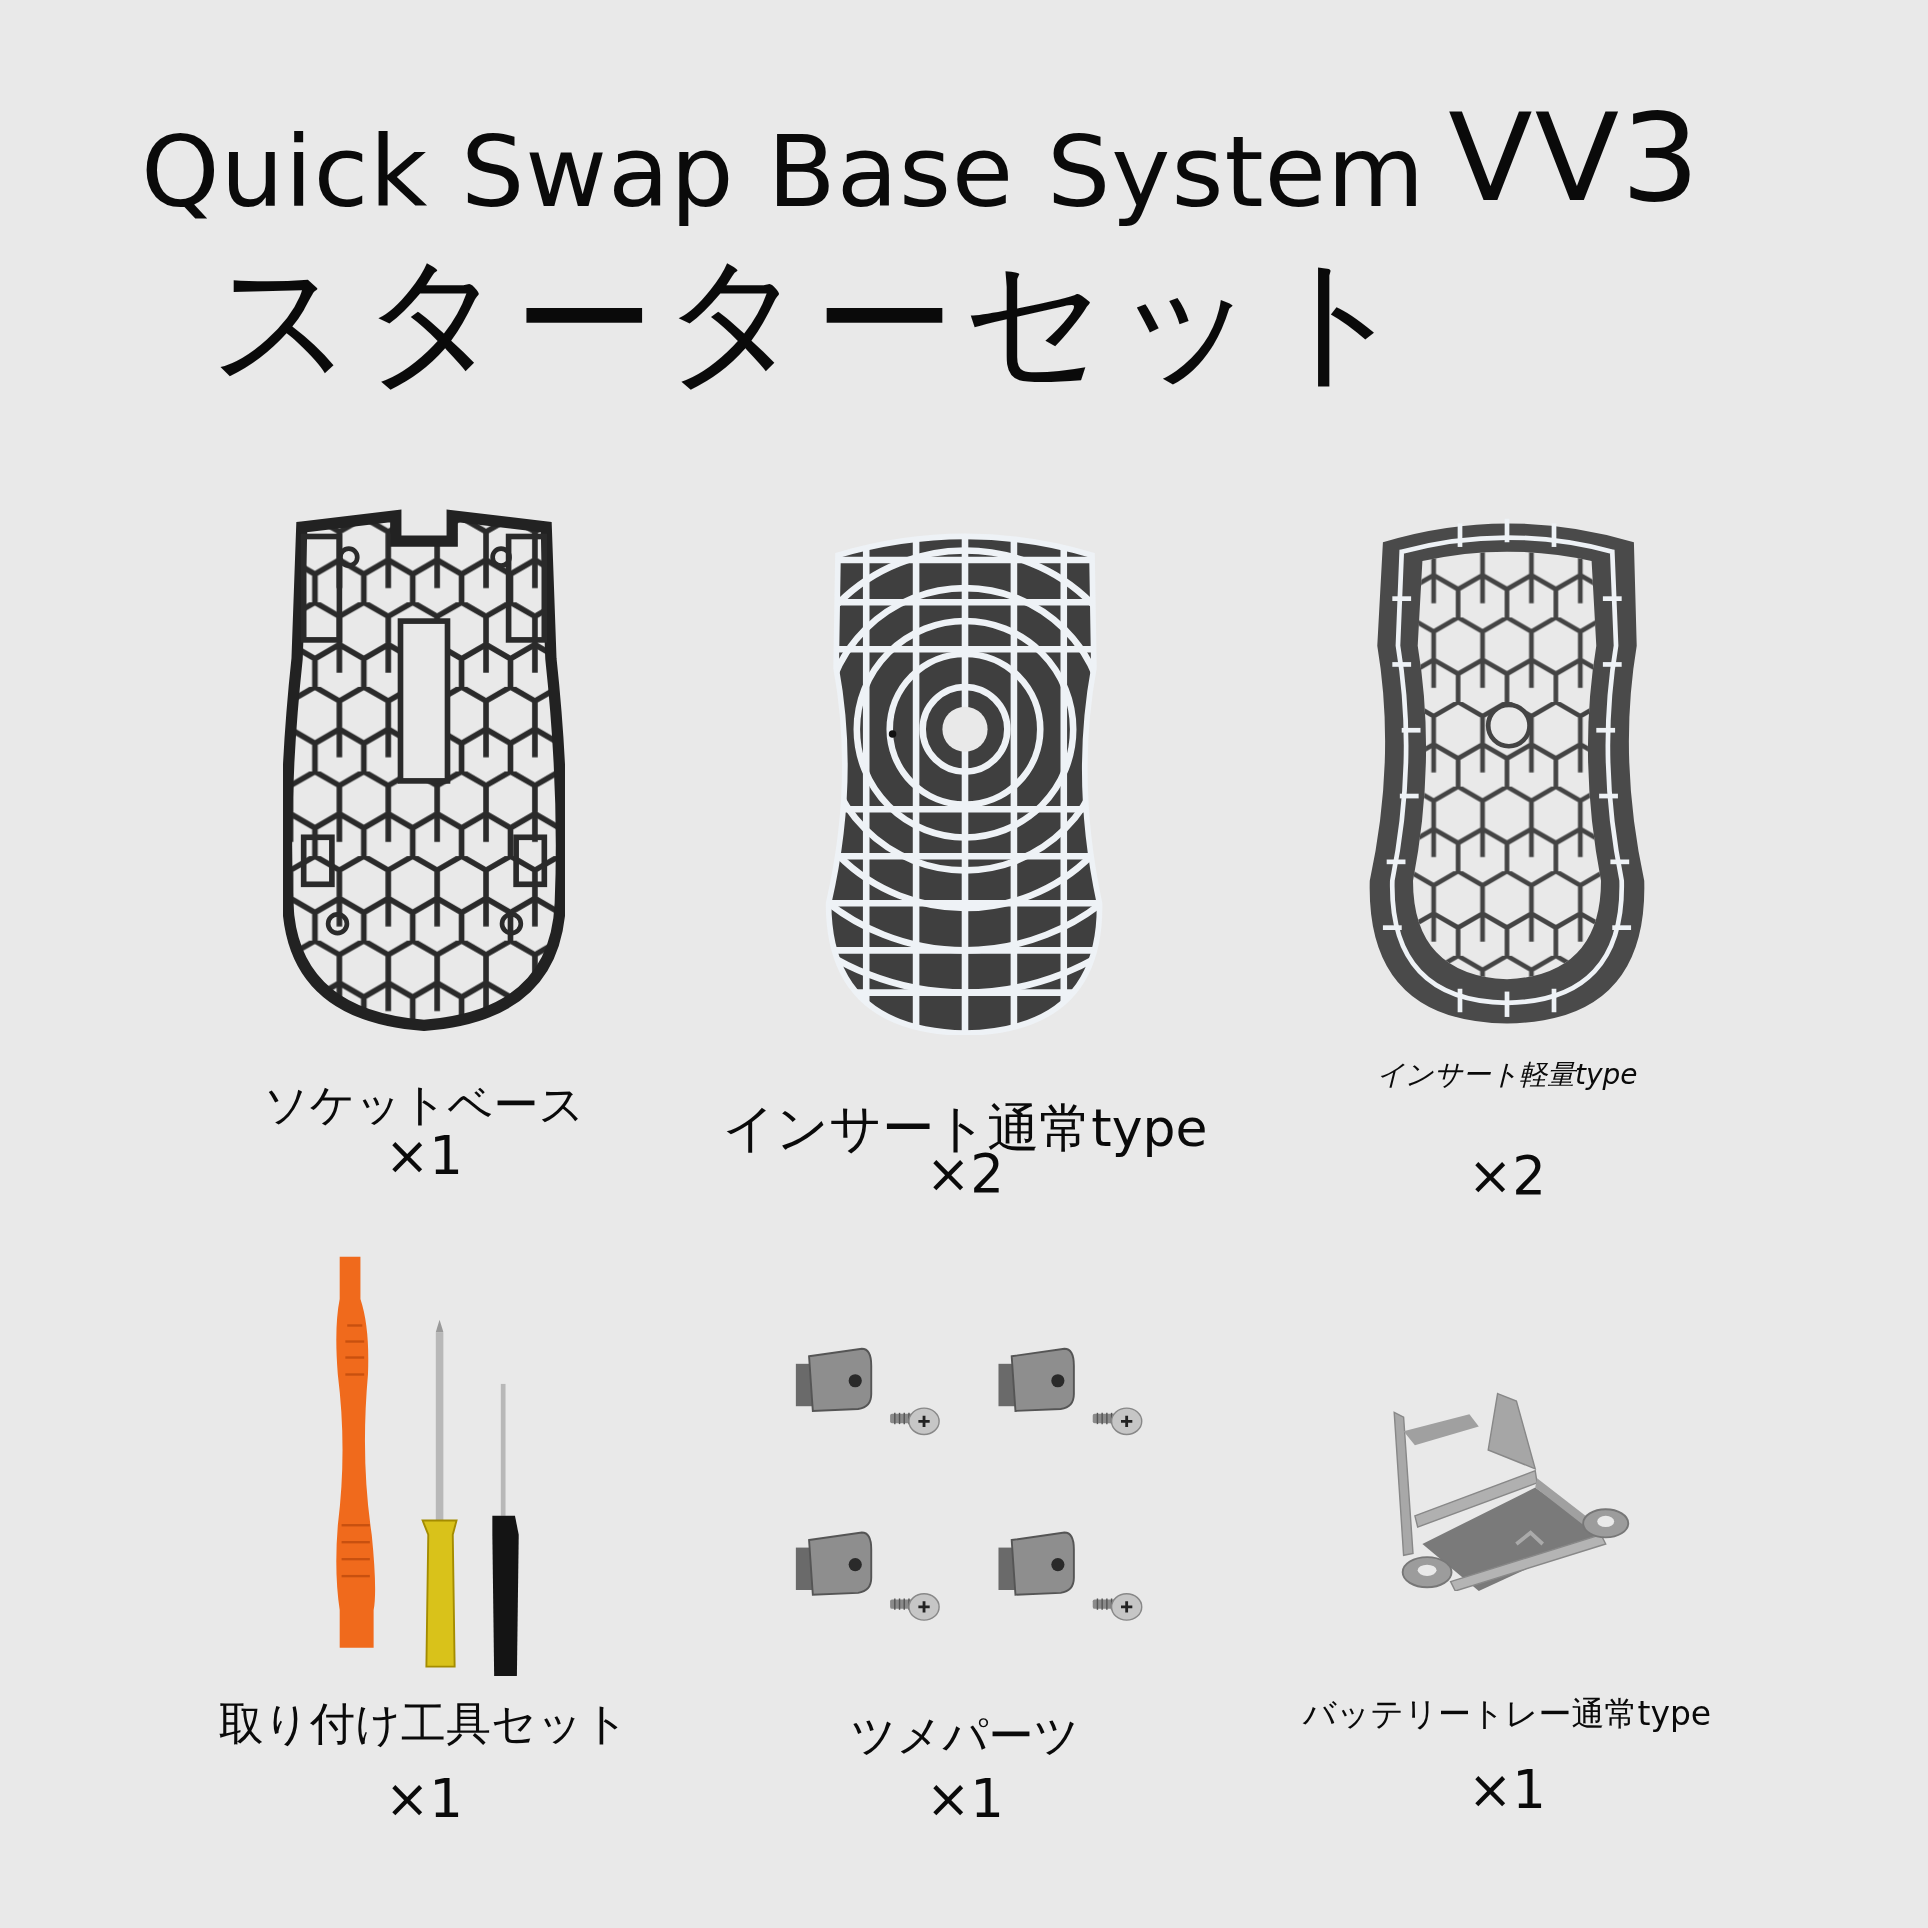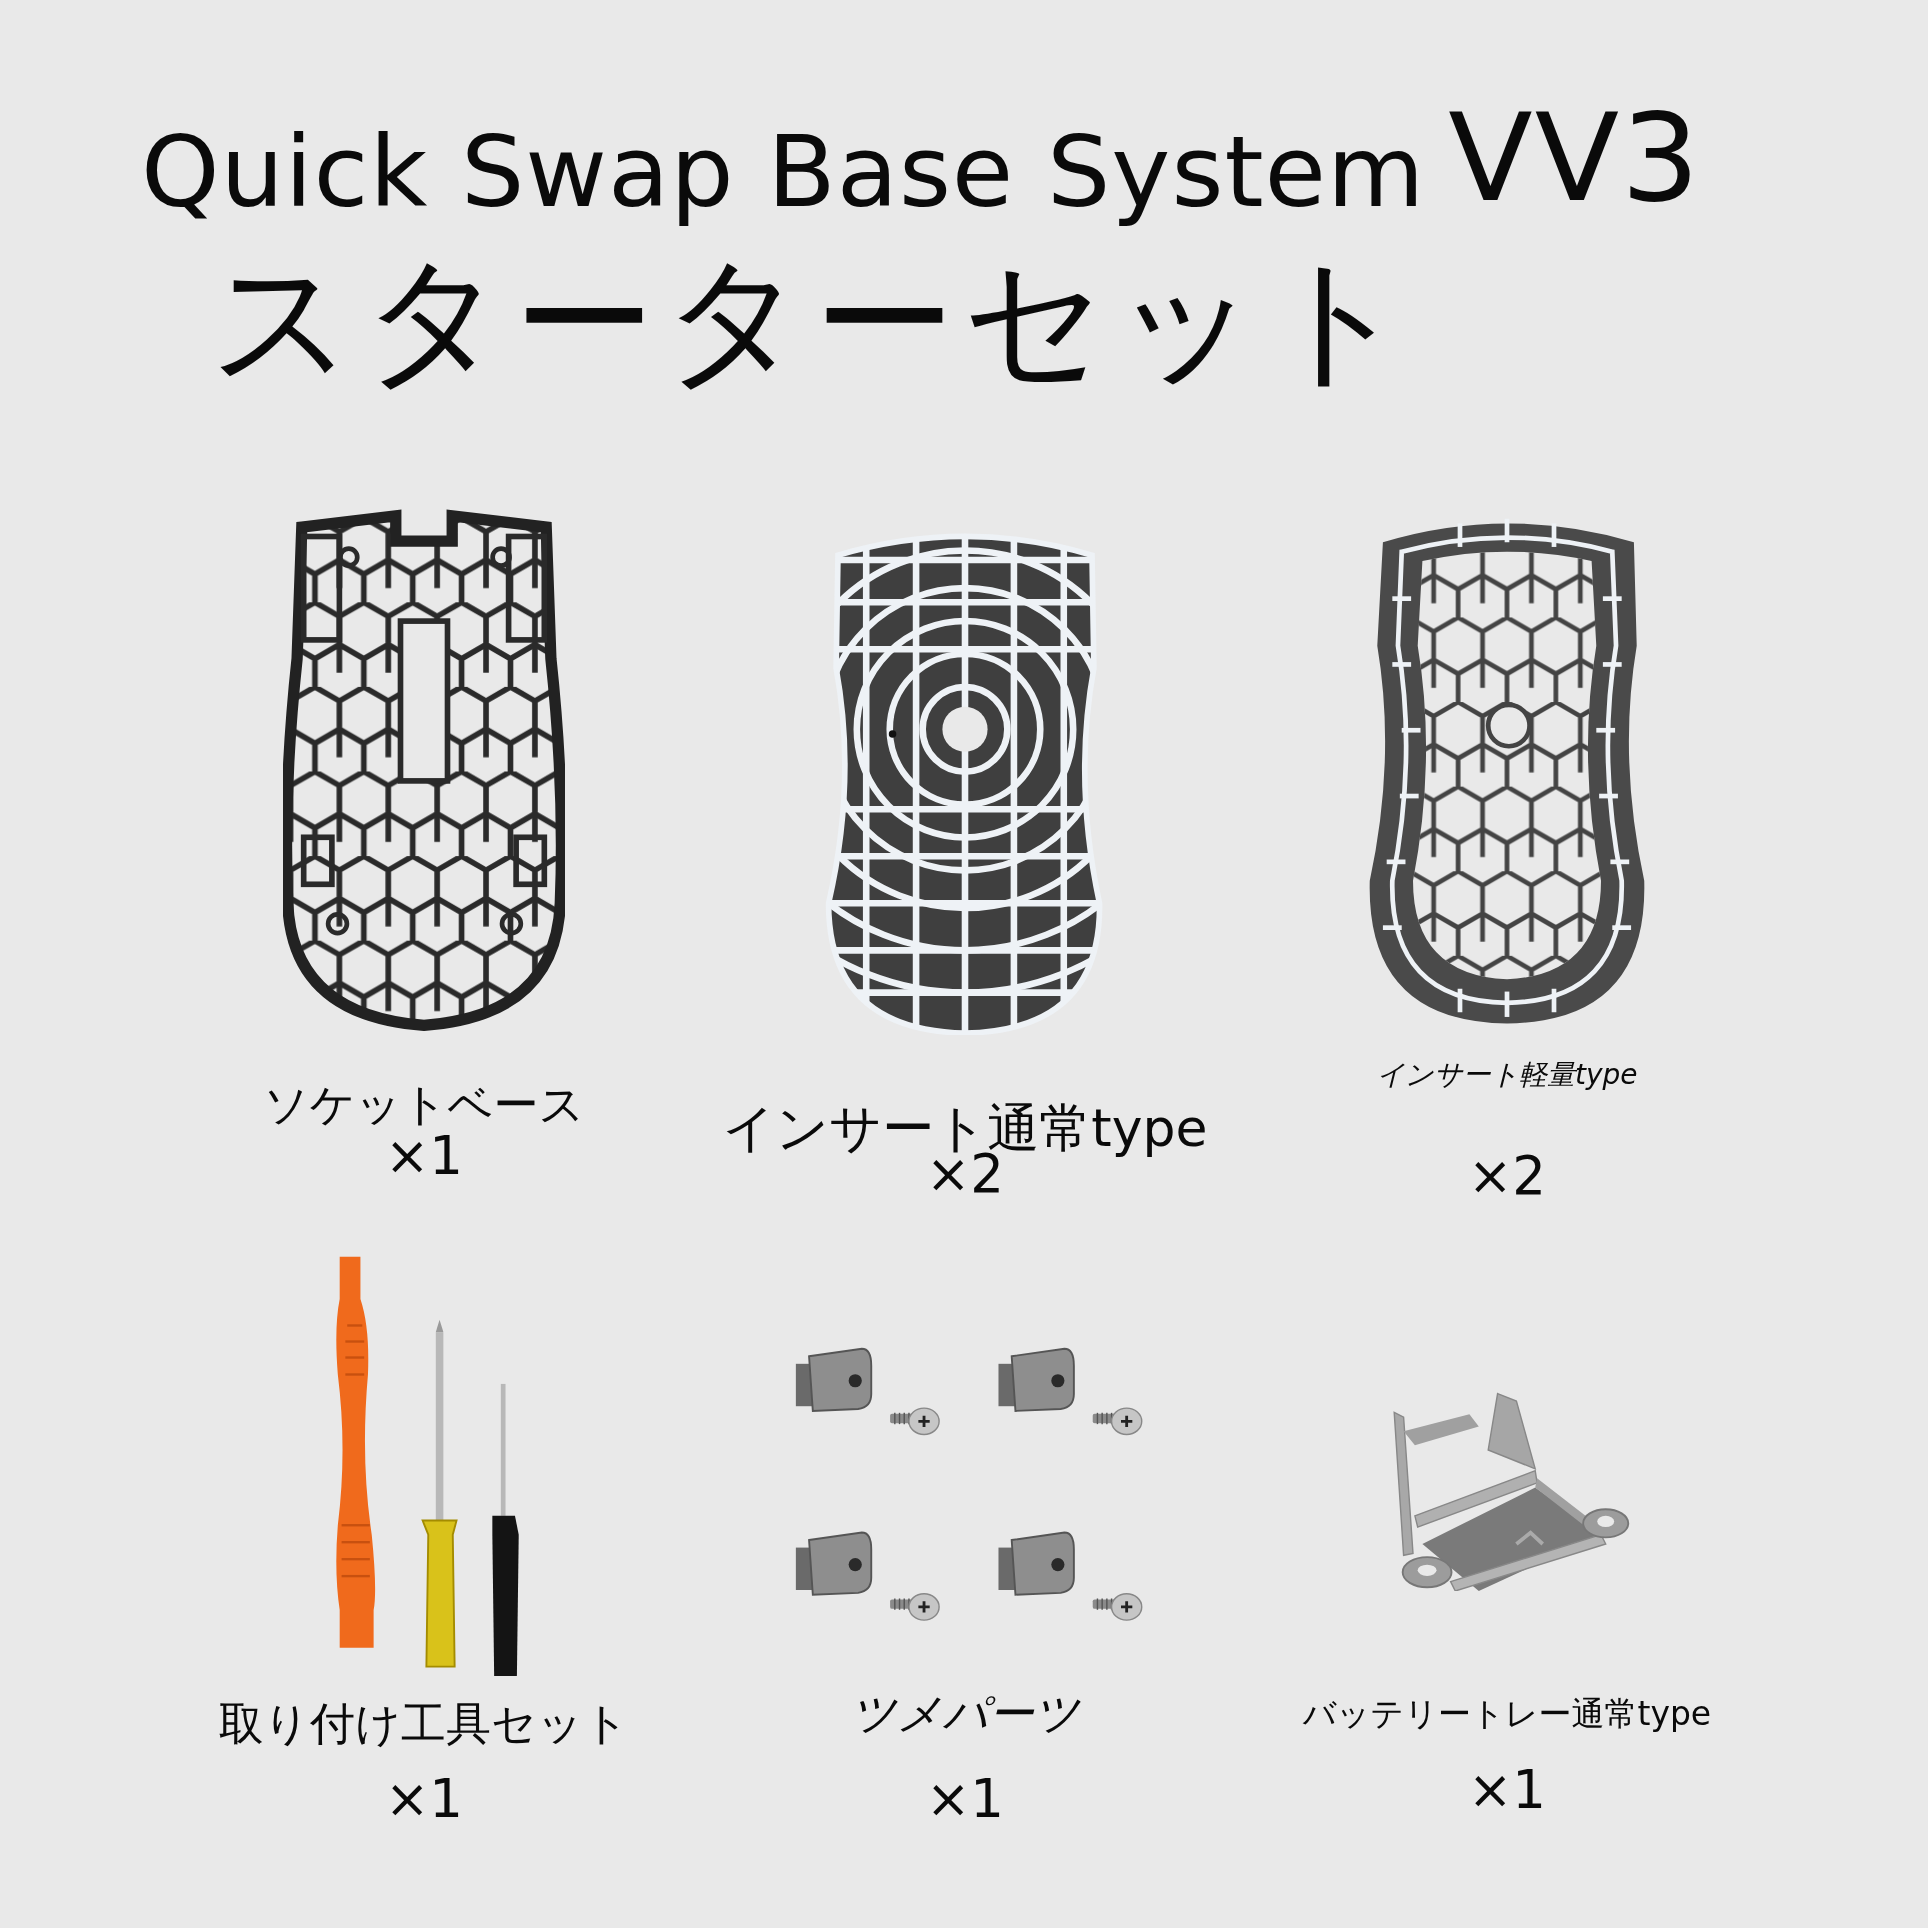--- a/index.html
+++ b/index.html
@@ -229,21 +229,21 @@
       <use href="#claw" x="20" y="20"></use>
       <use href="#screw" x="120" y="85"></use>
       <use href="#claw" x="235" y="20"></use>
       <use href="#screw" x="335" y="85"></use>
       <use href="#claw" x="20" y="215"></use>
       <use href="#screw" x="120" y="282"></use>
       <use href="#claw" x="235" y="215"></use>
       <use href="#screw" x="335" y="282"></use>
     </svg>
   </div>
-  <div class="label" style="top:345px;font-style:italic;">ツメパーツ</div>
+  <div class="label" style="top:367px;">ツメパーツ</div>
   <div class="qty" style="top:444px;">×1</div>
 </div>
 
 <div class="item" style="left:1215px; top:1356px;">
   <div class="visual" style="height:235px;">
     <svg width="264" height="235" viewBox="0 0 280 250">
       <path d="M50 200 L170 140 L240 190 L110 250 Z" fill="#7a7a7a"></path>
       <path d="M20 60 L30 65 L40 210 L30 212 Z" fill="#a8a8a8" stroke="#888" stroke-width="1.5"></path>
       <path d="M30 80 L100 62 L110 75 L42 95 Z" fill="#a0a0a0"></path>
       <path d="M130 40 L150 48 L170 120 L120 100 Z" fill="#a6a6a6" stroke="#888" stroke-width="1.5"></path>

